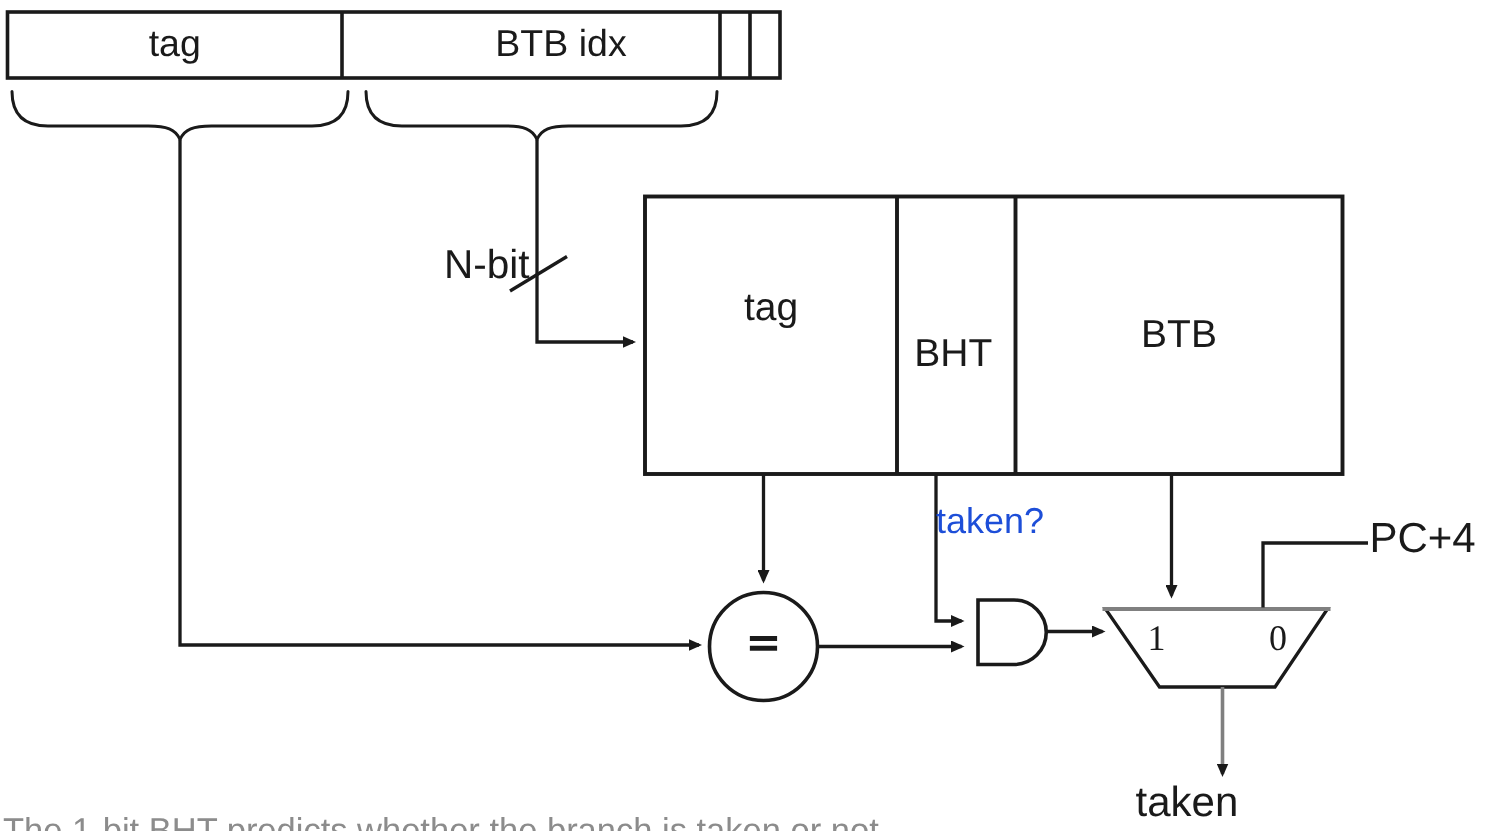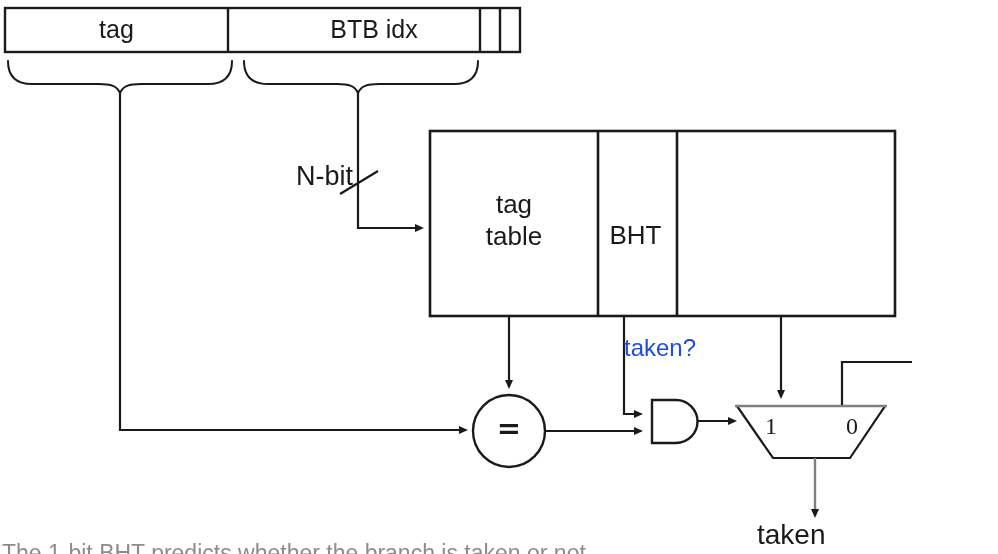--- a/index.html
+++ b/index.html
@@ -104,31 +104,32 @@
   </svg>
 
   <div class="lbl hand center lbl-tag-field">tag</div>
 
   <div class="lbl hand center lbl-btbidx-field">BTB idx</div>
 
   <div class="lbl hand right lbl-nbit">N-bit</div>
 
   <div class="lbl hand center lbl-tagtable">
     <div>tag</div>
-    <div>table</div>
   </div>
 
   <div class="lbl hand center lbl-bht">BHT</div>
 
+  <div class="lbl hand center lbl-btb">BTB</div>
 
   <div class="lbl hand lbl-taken">taken?</div>
 
   <div class="lbl center lbl-eq">=</div>
 
   <div class="lbl serifnum center lbl-mux1">1</div>
 
   <div class="lbl serifnum center lbl-mux0">0</div>
 
+  <div class="lbl hand lbl-pc4">PC+4</div>
 
   <div class="lbl hand lbl-nextpc">taken</div>
 
   <div class="lbl hand lbl-caption">The 1-bit BHT predicts whether the branch is taken or not</div>
 </div>
 
 </body></html>

